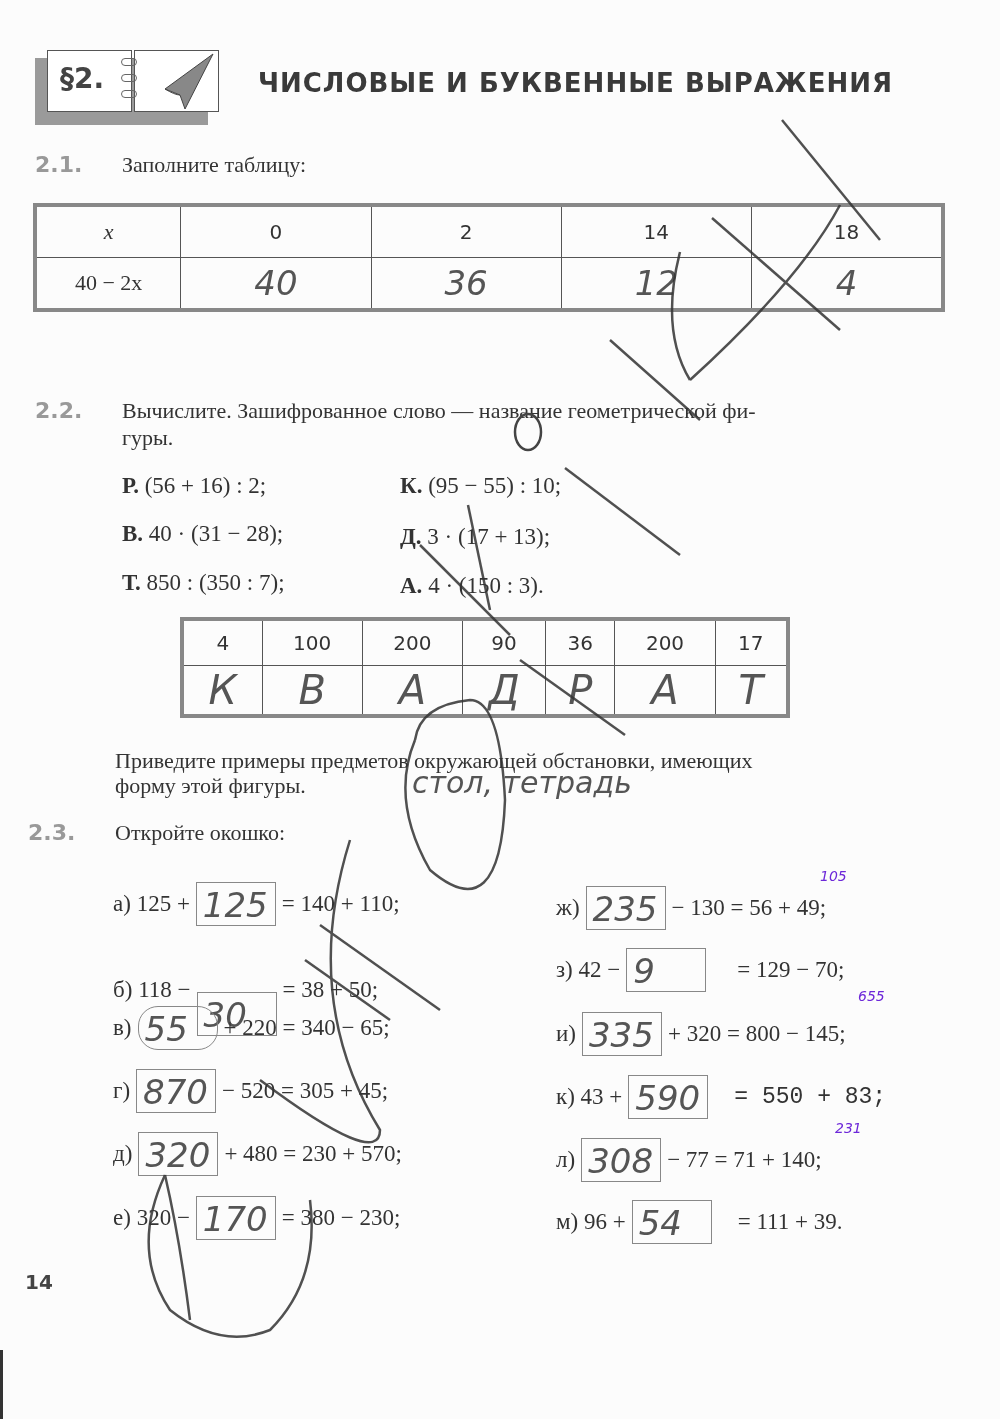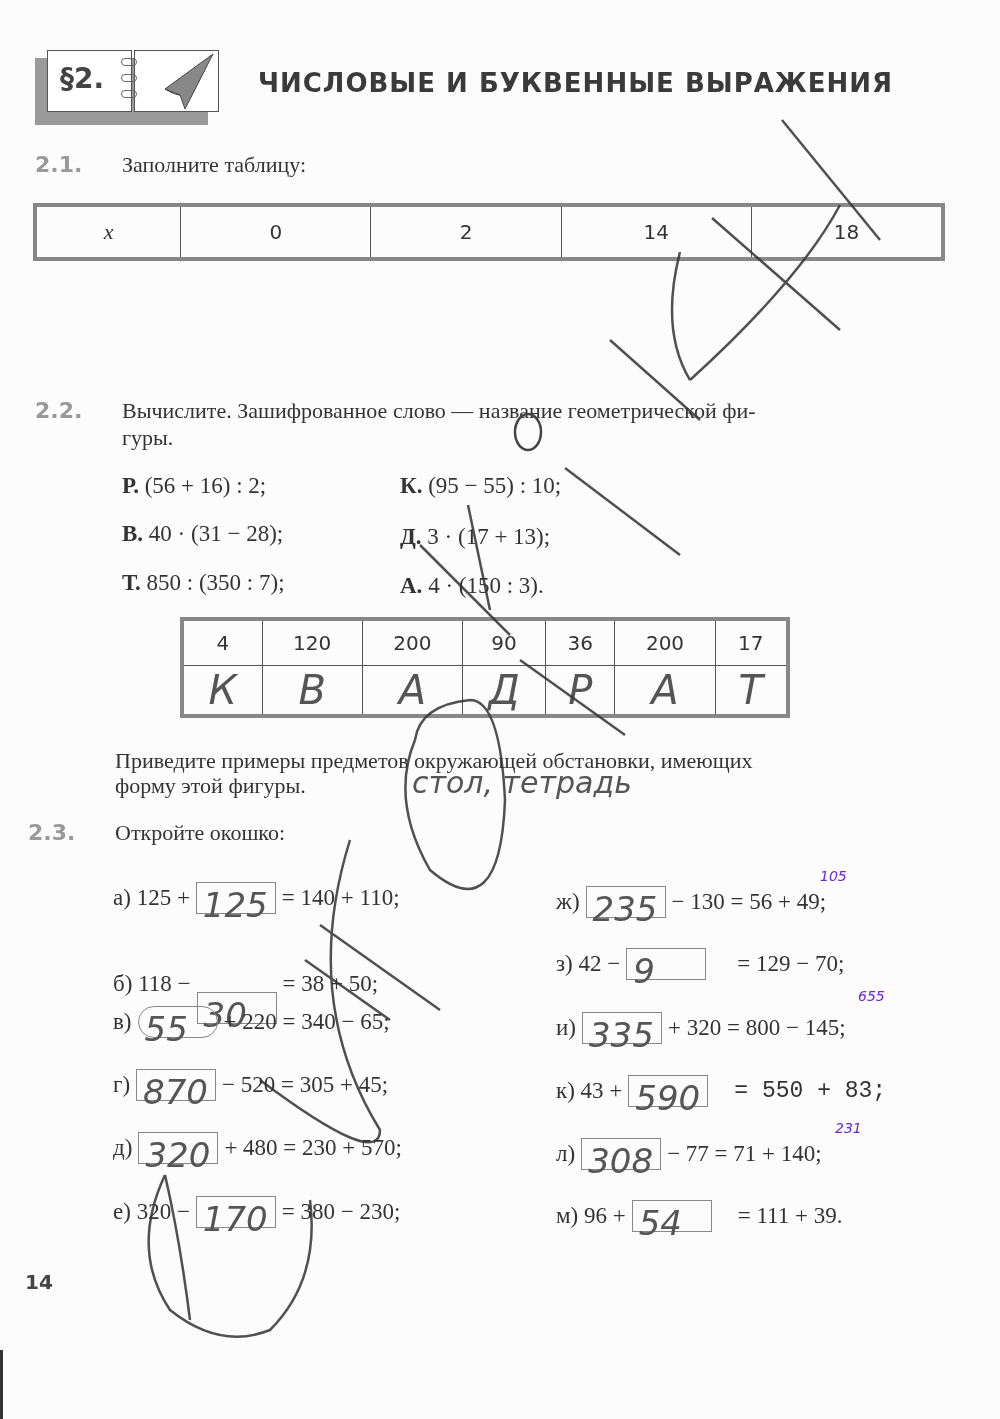--- a/index.html
+++ b/index.html
@@ -30,21 +30,21 @@
   .t1 td.hd { font-family:"DejaVu Sans","Liberation Sans",sans-serif; font-size:20px; }
   .t1 td.hw { font-size:34px; }
 
   .t2 td { font-size:20px; font-family:"DejaVu Sans","Liberation Sans",sans-serif; }
   .t2 td.hw { font-size:40px; }
 
   .expr { font-size:23px; font-weight:bold; color:#333; }
   .expr b { font-weight:bold; }
 
   .eq-row { position:absolute; font-size:23px; display:flex; align-items:center; color:#333; }
-  .box { display:inline-block; border:1.5px solid #888; height:32px; margin:0 6px; text-align:left;
+  .box { display:inline-block; border:1.5px solid #888; height:44px; margin:0 6px; text-align:left;
          font-size:34px; line-height:44px; padding-left:6px; box-sizing:border-box; }
   .note { font-size:14px; color:#6d28d9; }
   .page-num { left:25px; top:1270px; font-size:20px; font-weight:bold; color:#444; font-family:"DejaVu Sans","Liberation Sans",sans-serif; }
   svg.marks { position:absolute; left:0; top:0; pointer-events:none; }
 </style>
 </head>
 <body>
 
 <div class="abs badge-shadow"></div>
 <div class="abs badge-left"></div>
@@ -67,20 +67,27 @@
 
 <table class="grid t1 outer-border" style="left:33px;top:203px;width:912px;">
   <tbody>
       <tr>
     <td style="width:142px;font-style:italic;" class="serif">x</td>
     <td style="width:188px;" class="hd">0</td>
     <td style="width:188px;" class="hd">2</td>
     <td style="width:188px;" class="hd">14</td>
     <td style="width:188px;" class="hd">18</td>
   </tr>
+  <tr>
+    <td class="serif">40 − 2x</td>
+    <td class="hw hand">40</td>
+    <td class="hw hand">36</td>
+    <td class="hw hand">12</td>
+    <td class="hw hand">4</td>
+  </tr>
 </tbody>
   </table>
 
 <div class="abs ex-num" style="left:35px;top:398px;">2.2.</div>
 <div class="abs ex-text serif" style="left:122px;top:398px;">Вычислите. Зашифрованное слово — название геометрической фи-</div>
 <div class="abs ex-text serif" style="left:122px;top:425px;">гуры.</div>
 
 <div class="abs expr serif" style="left:122px;top:473px;">
   <b>Р.</b>
   <span style="font-weight:normal">(56 + 16) : 2;</span>
@@ -103,21 +110,21 @@
 </div>
 <div class="abs expr serif" style="left:400px;top:573px;">
   <b>А.</b>
   <span style="font-weight:normal">4 · (150 : 3).</span>
 </div>
 
 <table class="grid t2 outer-border" style="left:180px;top:617px;width:610px;">
   <tbody>
       <tr style="height:46px;">
     <td>4</td>
-    <td>120</td>
+    <td>100</td>
     <td>200</td>
     <td>90</td>
     <td>36</td>
     <td>200</td>
     <td>17</td>
   </tr>
   <tr style="height:50px;">
     <td class="hw hand">К</td>
     <td class="hw hand">В</td>
     <td class="hw hand">А</td>

